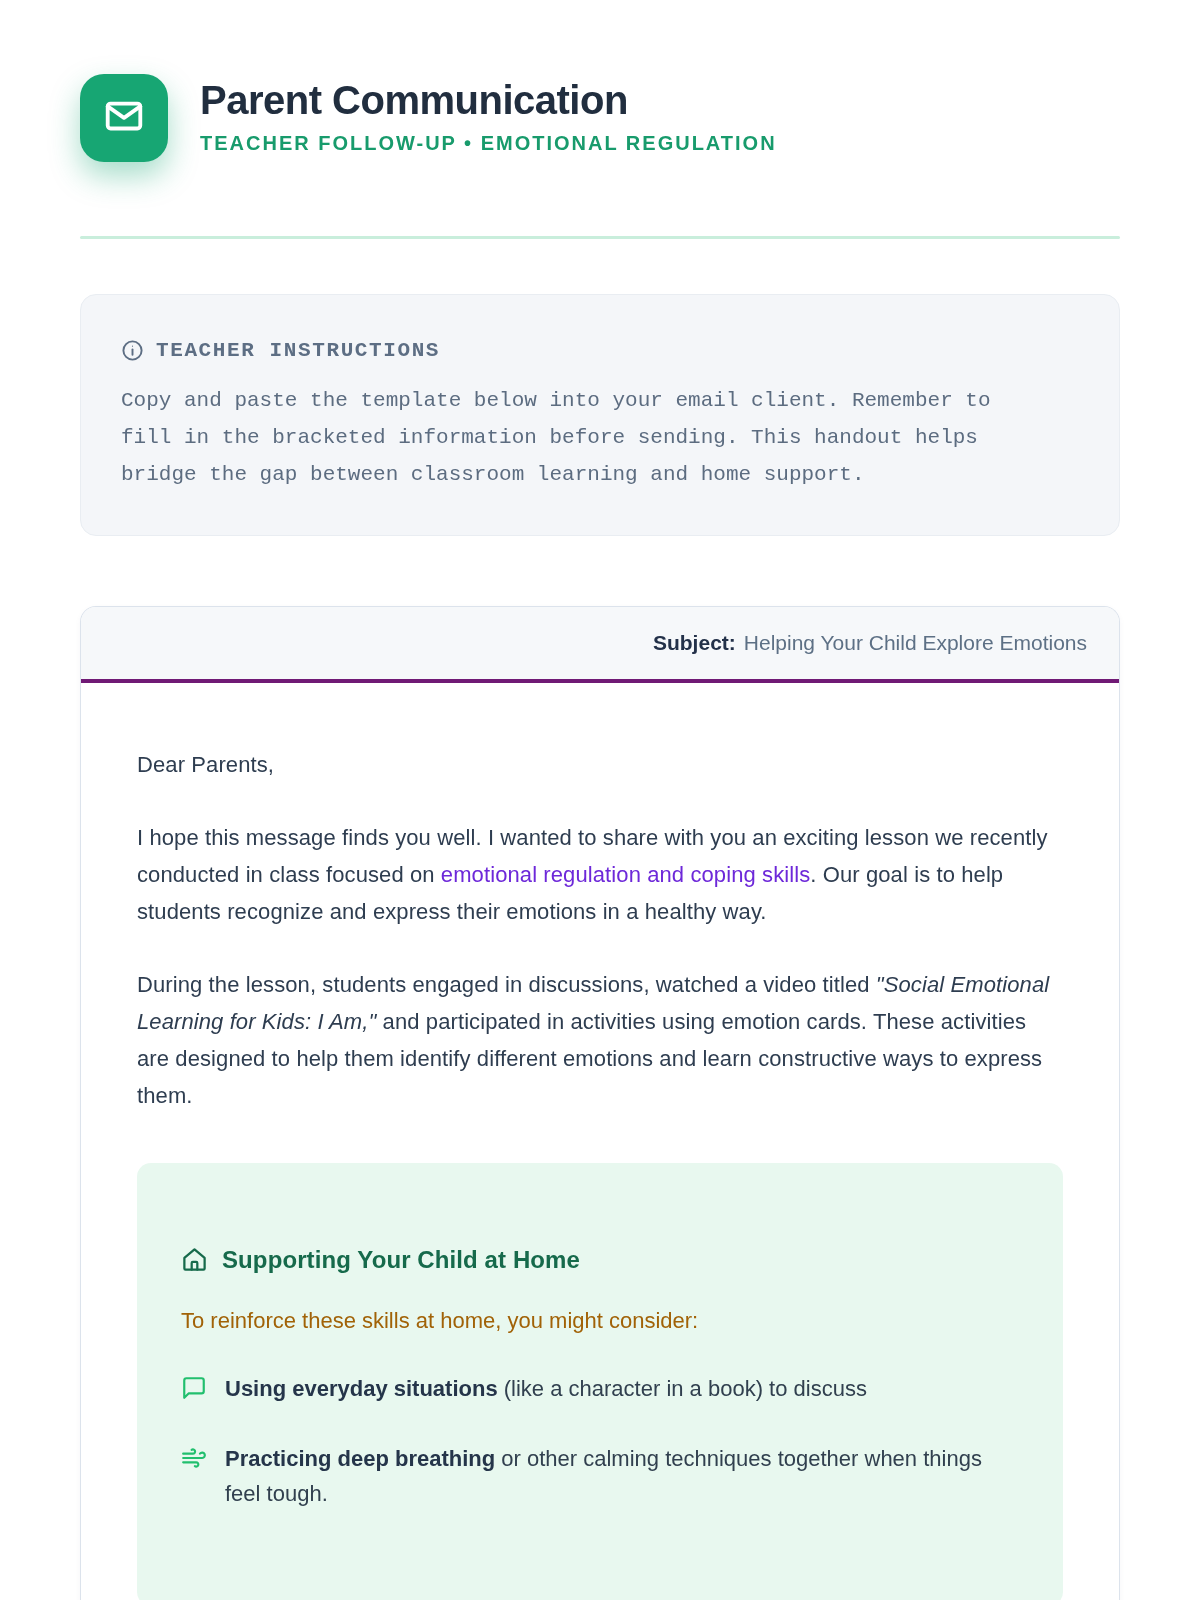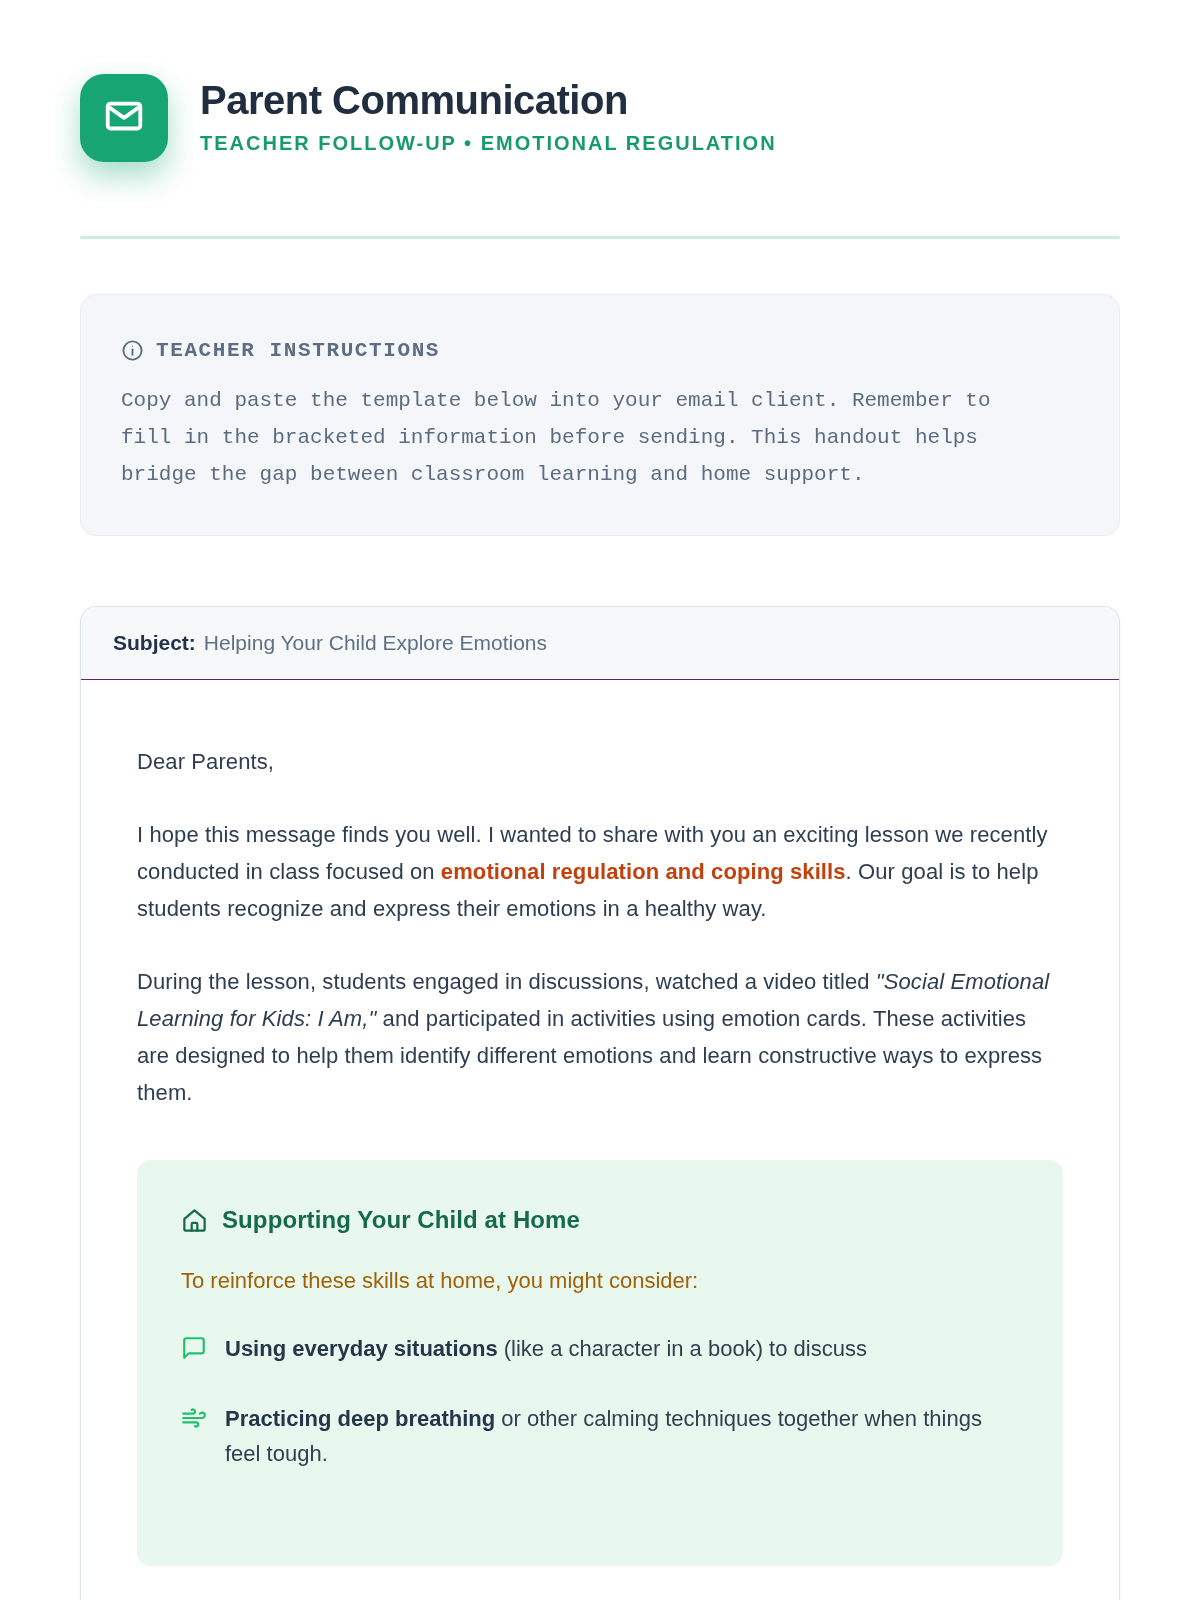--- a/index.html
+++ b/index.html
@@ -84,24 +84,25 @@
   .email-card {
     margin-top: 70px;
     border: 1.5px solid #dce3ec;
     border-radius: 16px;
     border-bottom: none;
     box-shadow: 0 2px 6px rgba(40, 60, 90, 0.04);
     background: #ffffff;
   }
   .subject-bar {
     background: #f6f8fa;
-    border-bottom: 1px solid #701a75;
+    border-bottom: 4px solid #701a75;
     border-radius: 15px 15px 0 0;
     padding: 24px 32px;
     font-size: 21px;
+    text-align: right;
   }
   .subject-label { font-weight: 700; color: #233149; }
   .subject-value { color: #5d7085; margin-left: 8px; }
 
   .email-body { padding: 64px 56px 56px 56px; }
   .email-body p {
     font-size: 22px;
     line-height: 1.68;
     color: #2e3d50;
     margin-bottom: 36px;
@@ -110,22 +111,23 @@
 
   
   .home-box {
     margin-top: 48px;
     background: #e8f8ef;
     border-radius: 14px;
     padding: 46px 44px 60px 44px;
   }
   .home-heading-row {
     display: flex;
-    align-items: flex-end;
+    align-items: flex-start;
     gap: 14px;
+    margin-top: 37px;
   }
   .home-heading {
     font-size: 24px;
     font-weight: 700;
     color: #166a4b;
     letter-spacing: 0.1px;
   }
   .home-intro {
     margin-top: 30px;
     font-size: 22px;
@@ -143,21 +145,21 @@
     margin-bottom: 34px;
   }
   .li-icon { flex: 0 0 auto; margin-top: 4px; }
   .li-text {
     font-size: 22px;
     line-height: 1.62;
     color: #31404f;
   }
   .li-text span.b { font-weight: 700; color: #25354a; }
   .li-text span.i, .email-body p span.i { font-style: italic; }
-  .email-body p span.b { font-weight: 700; color: #c2410c; }
+  .email-body p span.b { font-weight: 400; color: #6d28d9; }
 </style>
 </head>
 <body>
 
 <div class="page">
 
   <div class="header">
     <div class="app-icon">
       <span>
         <svg width="46" height="46" viewBox="0 0 24 24" fill="none" stroke="#ffffff" stroke-width="2" stroke-linecap="round" stroke-linejoin="round">

